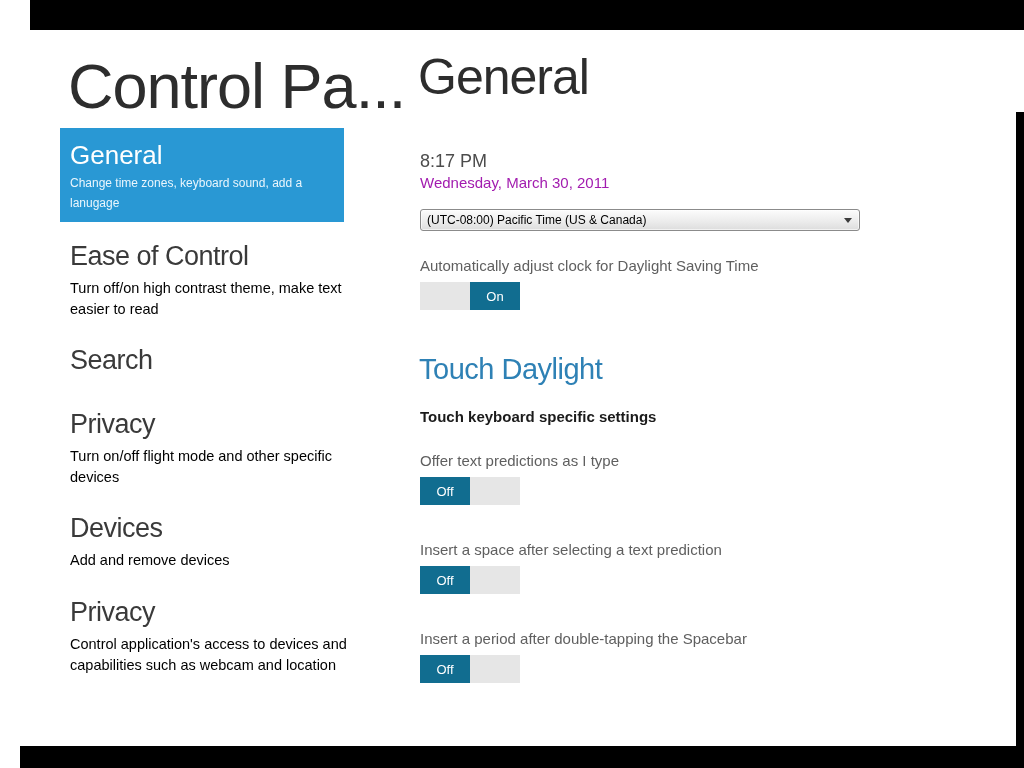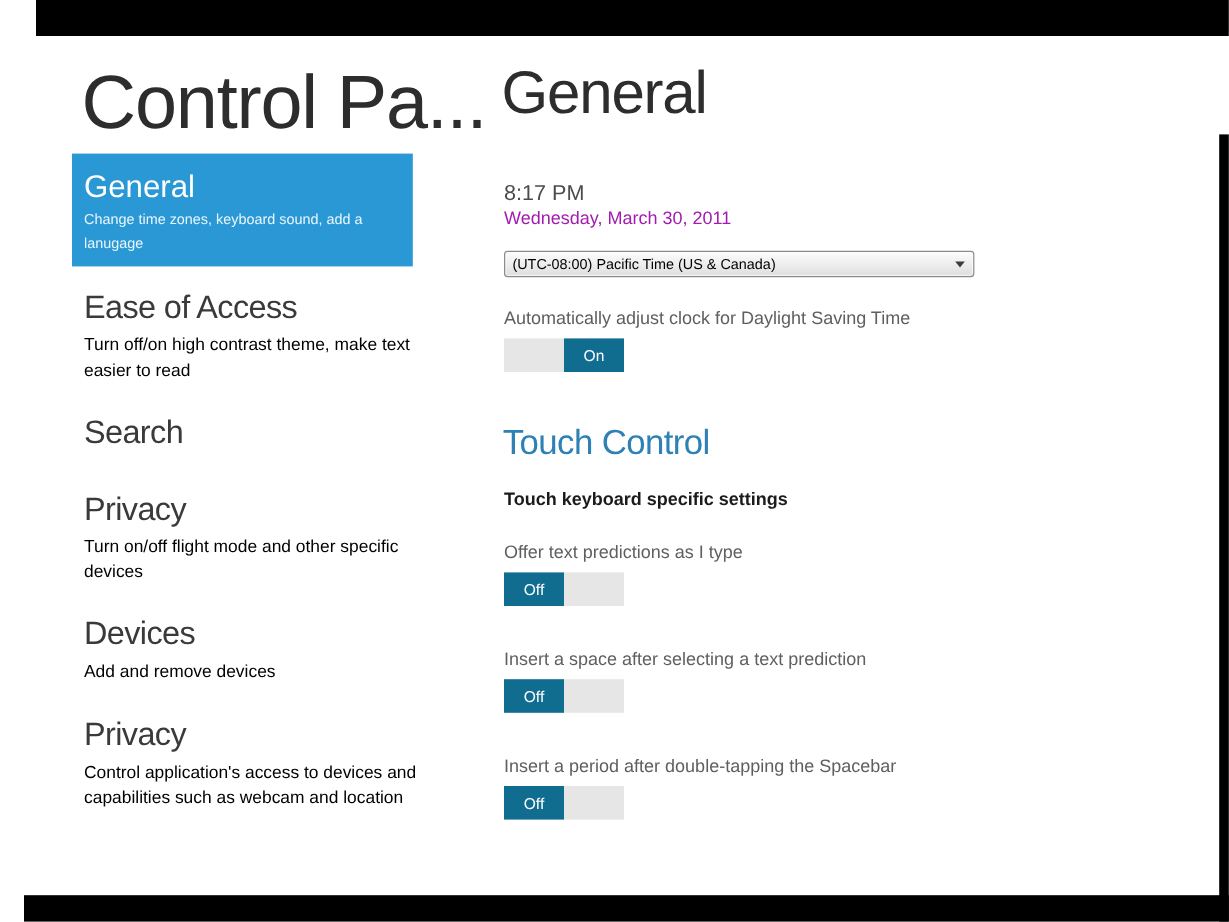--- a/index.html
+++ b/index.html
@@ -44,21 +44,21 @@
 
   
   .page-title {
     position:absolute; left:418px; top:48px;
     font-size:50px; font-weight:300; color:#2d2d2d; letter-spacing:-1px;
   }
   .clock-time { position:absolute; left:420px; top:151px; font-size:18px; color:#4c4c4c; }
   .clock-date { position:absolute; left:420px; top:174px; font-size:15px; color:#a21caf; }
 
   .combo {
-    position:absolute; left:420px; top:209px; width:392px; height:22px;
+    position:absolute; left:420px; top:209px; width:440px; height:22px;
     border:1px solid #8b8b8b; border-radius:3px;
     background:linear-gradient(#fcfcfc,#ebebeb 60%,#dddddd);
     display:flex; align-items:center; cursor:pointer;
     box-shadow:inset 0 0 0 1px rgba(255,255,255,.6);
   }
   .combo-text { font-size:12px; color:#000; padding-left:6px; flex:1; white-space:nowrap; overflow:hidden; }
   .combo-arrow {
     width:0; height:0; margin-right:7px;
     border-left:4px solid transparent; border-right:4px solid transparent;
     border-top:5px solid #3c3c3c;
@@ -100,21 +100,21 @@
 <div class="edge edge-bottom"></div>
 
 <div class="pane-title">Control Pa...</div>
 
 <div class="tile-selected">
   <div class="tile-label">General</div>
   <div class="tile-desc">Change time zones, keyboard sound, add a lanugage</div>
 </div>
 
 <div class="nav-item nav-ease">
-  <div class="nav-label">Ease of Access</div>
+  <div class="nav-label">Ease of Control</div>
   <div class="nav-desc">Turn off/on high contrast theme, make text easier to read</div>
 </div>
 
 <div class="nav-item nav-search">
   <div class="nav-label">Search</div>
 </div>
 
 <div class="nav-item nav-wireless">
   <div class="nav-label">Privacy</div>
   <div class="nav-desc">Turn on/off flight mode and other specific devices</div>
@@ -139,21 +139,21 @@
   <span class="combo-text">(UTC-08:00) Pacific Time (US &amp; Canada)</span>
   <span class="combo-arrow"></span>
 </div>
 
 <div class="setting-label lbl-dst">Automatically adjust clock for Daylight Saving Time</div>
 <div class="toggle tgl-dst">
   <span class="seg seg-track"></span>
   <span class="seg seg-active">On</span>
 </div>
 
-<div class="section-heading">Touch Control</div>
+<div class="section-heading">Touch Daylight</div>
 <div class="sub-heading">Touch keyboard specific settings</div>
 
 <div class="setting-label lbl-pred">Offer text predictions as I type</div>
 <div class="toggle tgl-pred">
   <span class="seg seg-active">Off</span>
   <span class="seg seg-track"></span>
 </div>
 
 <div class="setting-label lbl-space">Insert a space after selecting a text prediction</div>
 <div class="toggle tgl-space">

